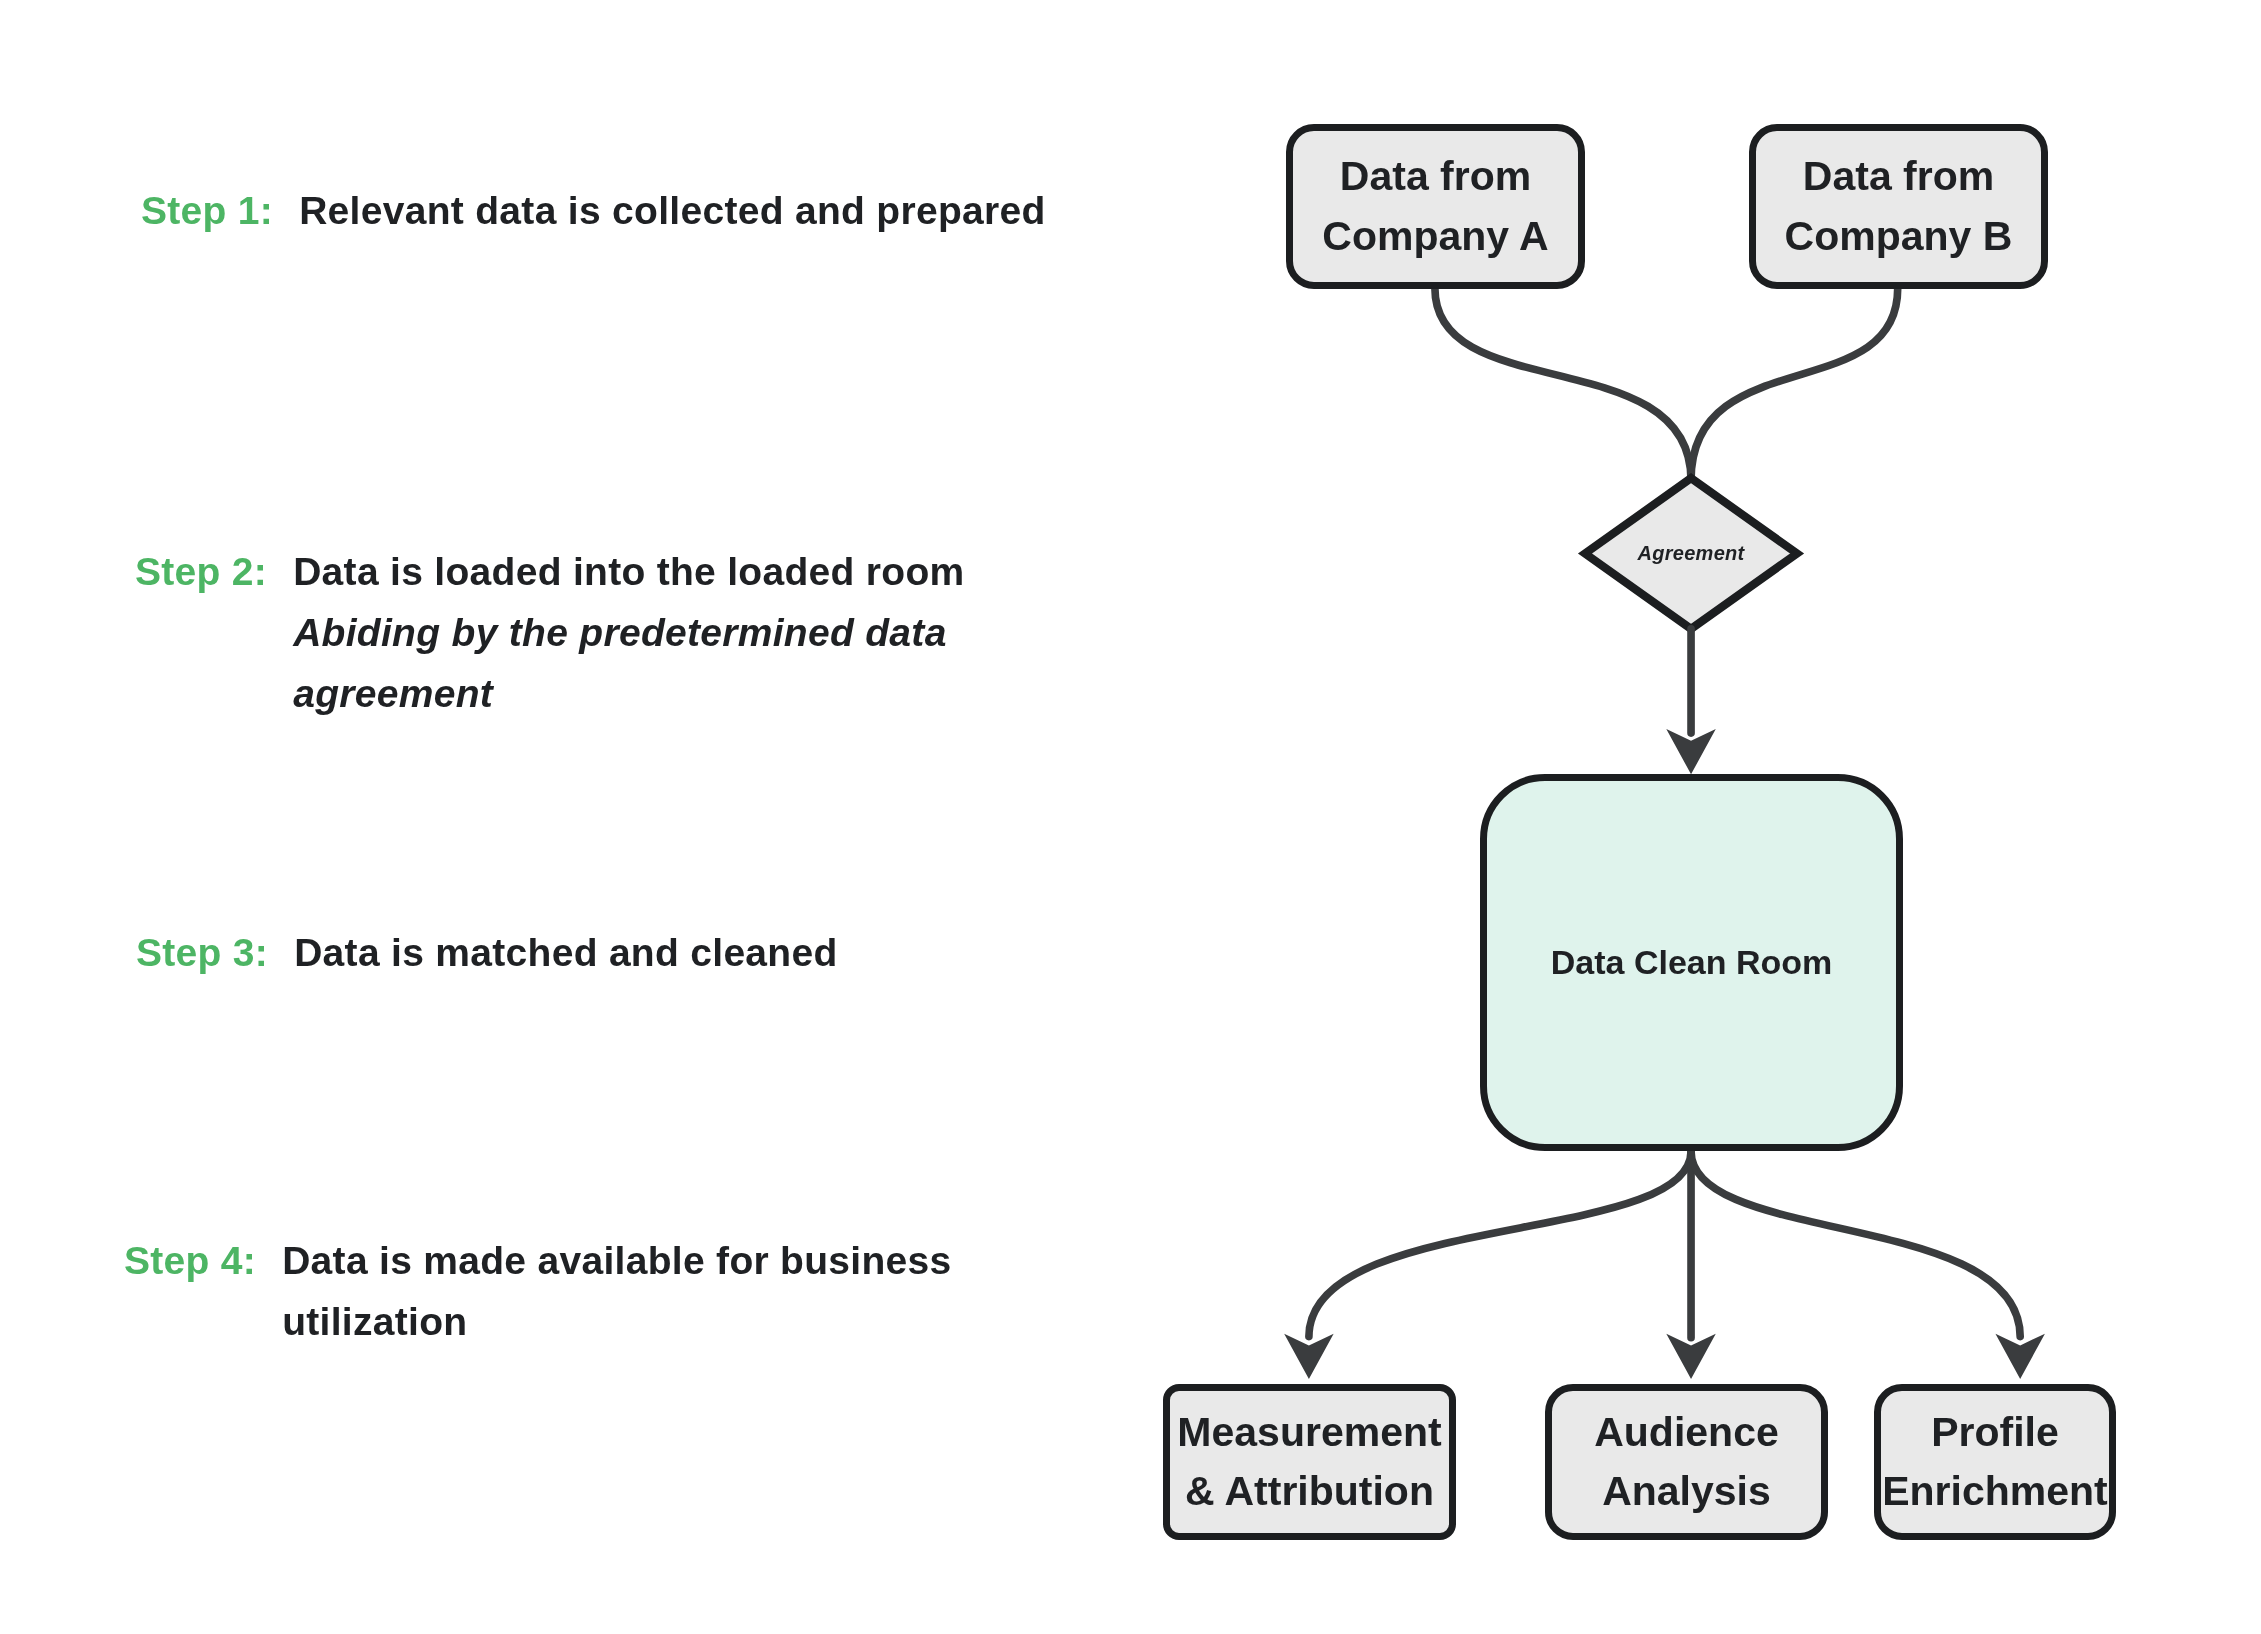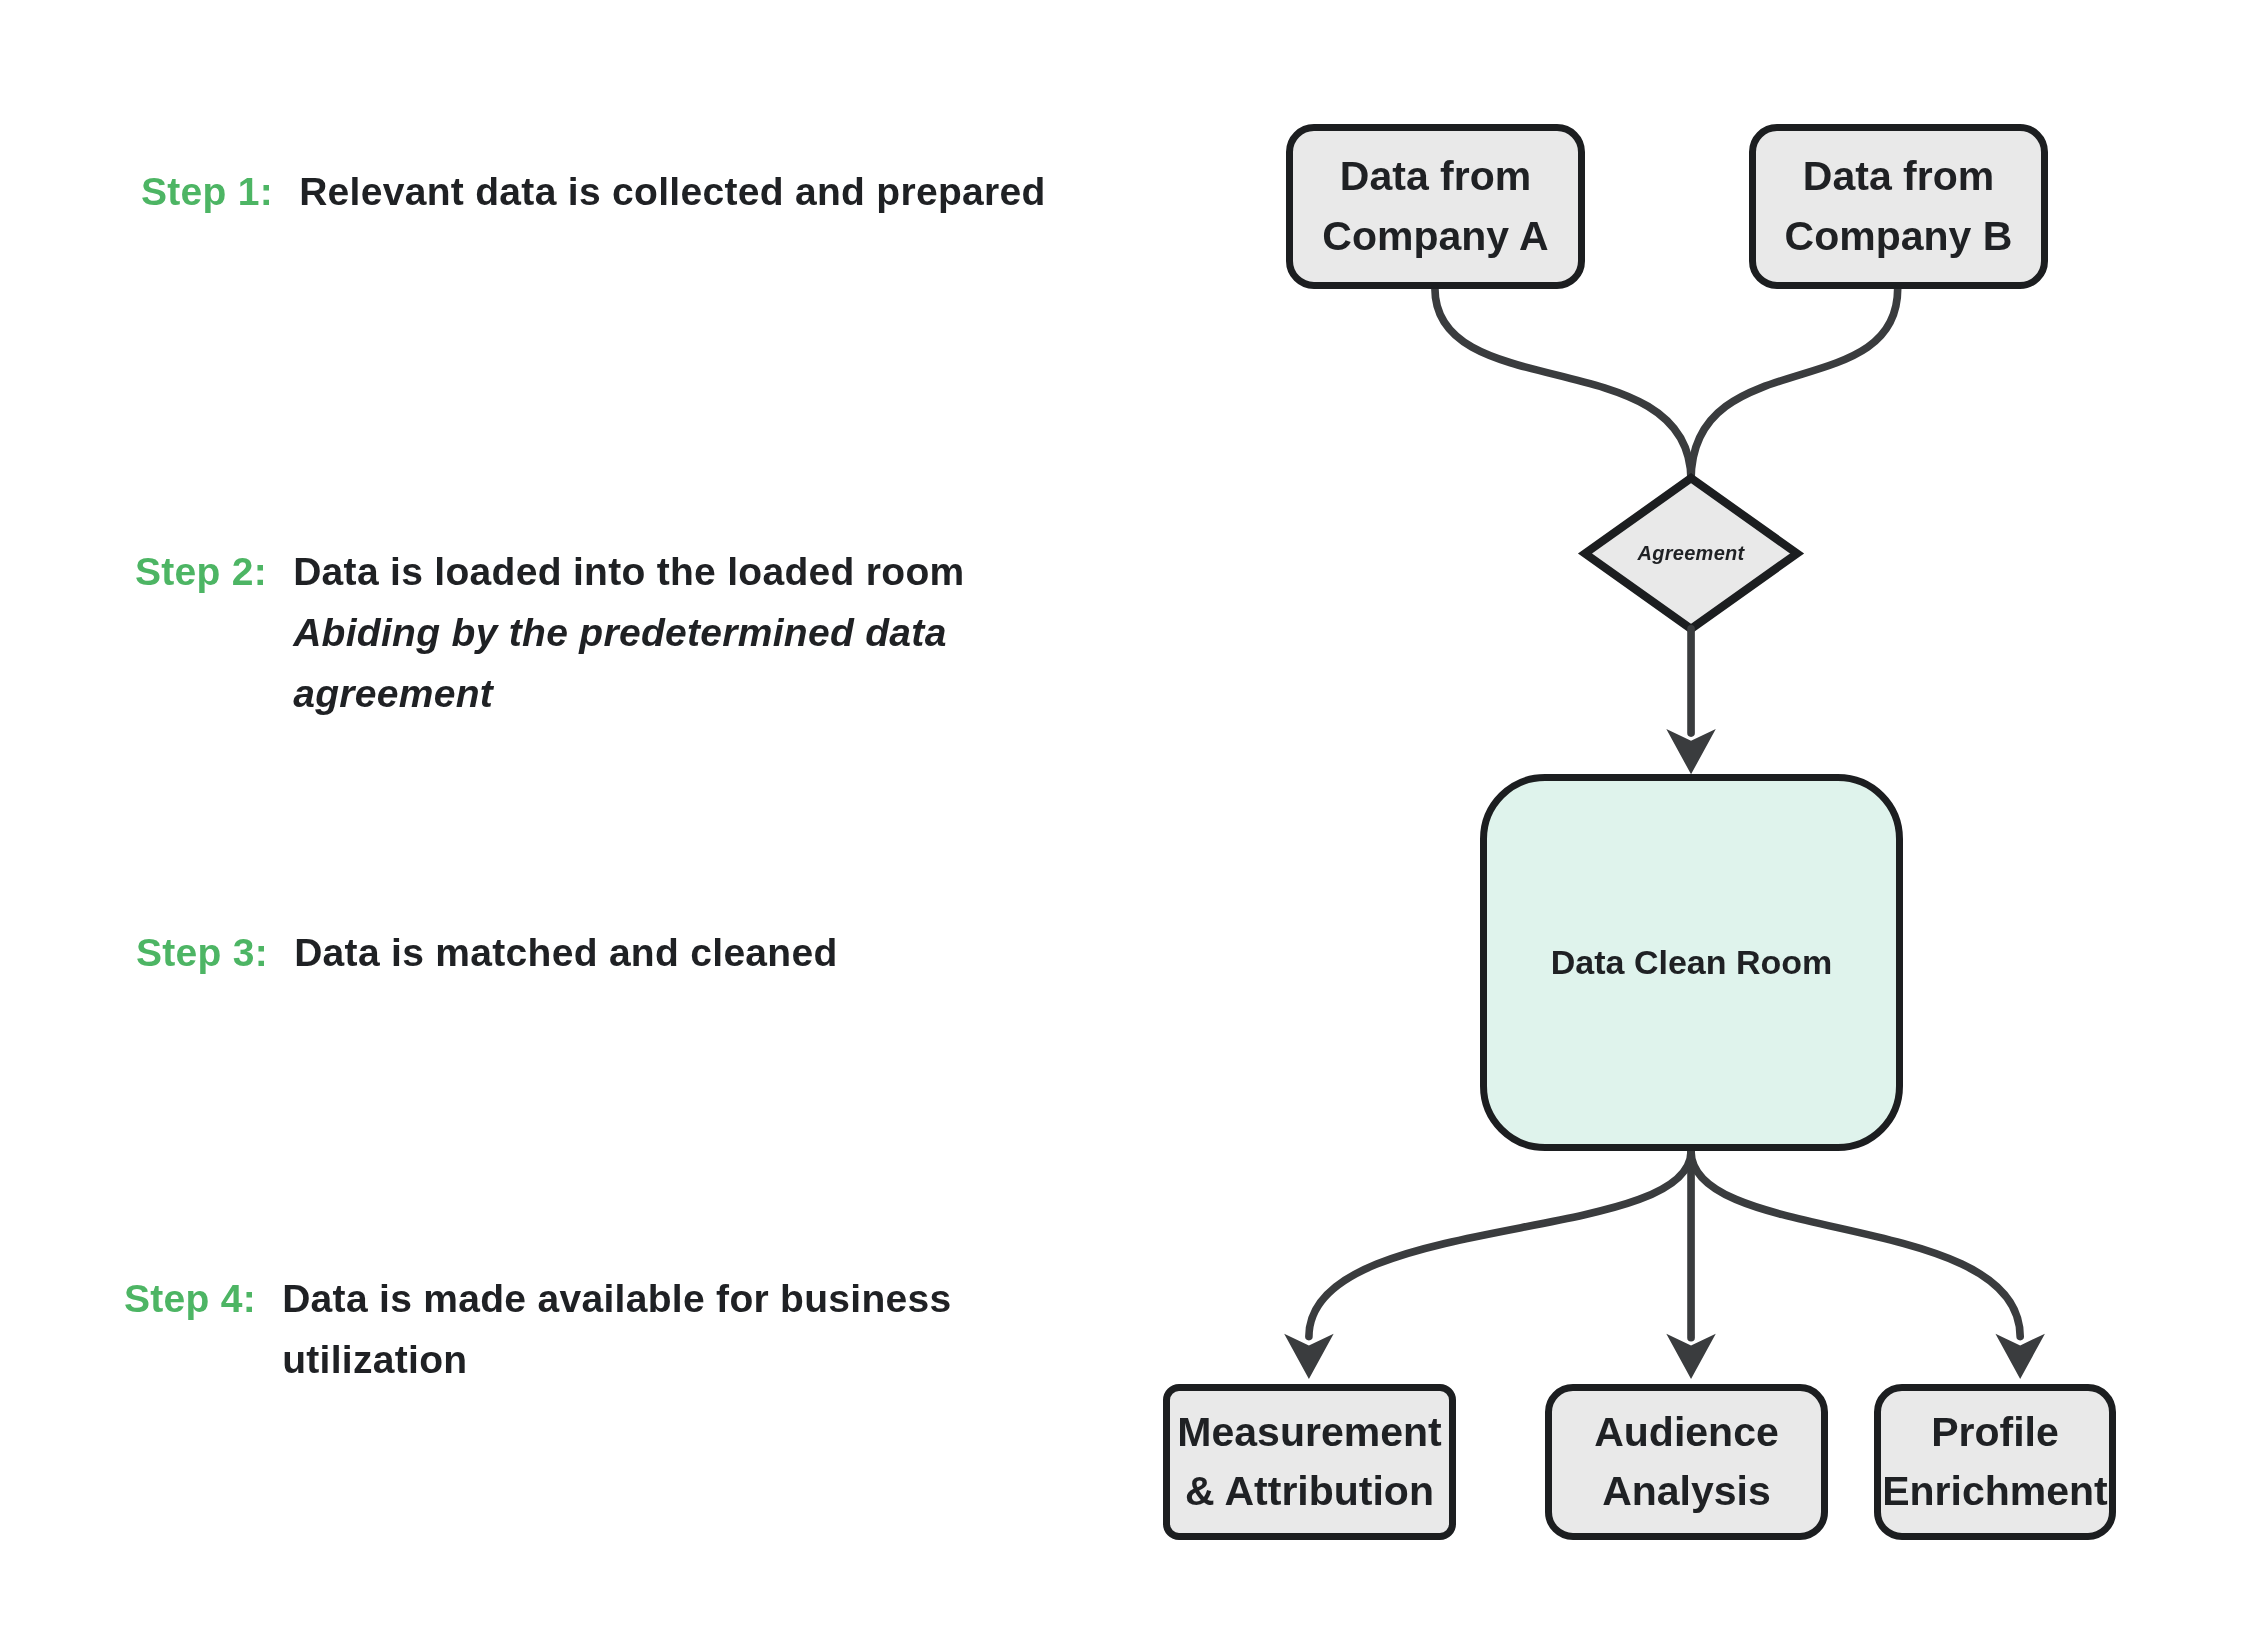--- a/index.html
+++ b/index.html
@@ -100,21 +100,21 @@
       <path class="connector" d="M 2872 1955 L 2872 2272"></path>
       <polygon class="arrowhead" points="2872,2342 2830,2265 2872,2285 2914,2265"></polygon>
     </g>
 
     <g>
       <path class="connector" d="M 2872 1955 C 2872 2115, 3431 2055, 3431 2270"></path>
       <polygon class="arrowhead" points="3431,2342 3389,2265 3431,2285 3473,2265"></polygon>
     </g>
   </svg>
 
-  <div class="step" style="left:141px;top:161px;">
+  <div class="step" style="left:141px;top:180px;">
     <span class="step-label">Step 1:</span>
     <div class="step-body">
       <div class="step-text">Relevant data is collected and prepared</div>
 
     </div>
   </div>
 
   <div class="step" style="left:135px;top:541px;">
     <span class="step-label">Step 2:</span>
     <div class="step-body">
@@ -125,21 +125,21 @@
   </div>
 
   <div class="step" style="left:136px;top:922px;">
     <span class="step-label">Step 3:</span>
     <div class="step-body">
       <div class="step-text">Data is matched and cleaned</div>
 
     </div>
   </div>
 
-  <div class="step" style="left:124px;top:1268px;">
+  <div class="step" style="left:124px;top:1230px;">
     <span class="step-label">Step 4:</span>
     <div class="step-body">
       <div class="step-text">Data is made available for business
 utilization</div>
 
     </div>
   </div>
 
   <div class="node" style="left:1286px;top:124px;width:299px;height:165px;">
     <span class="node-label">Data from

